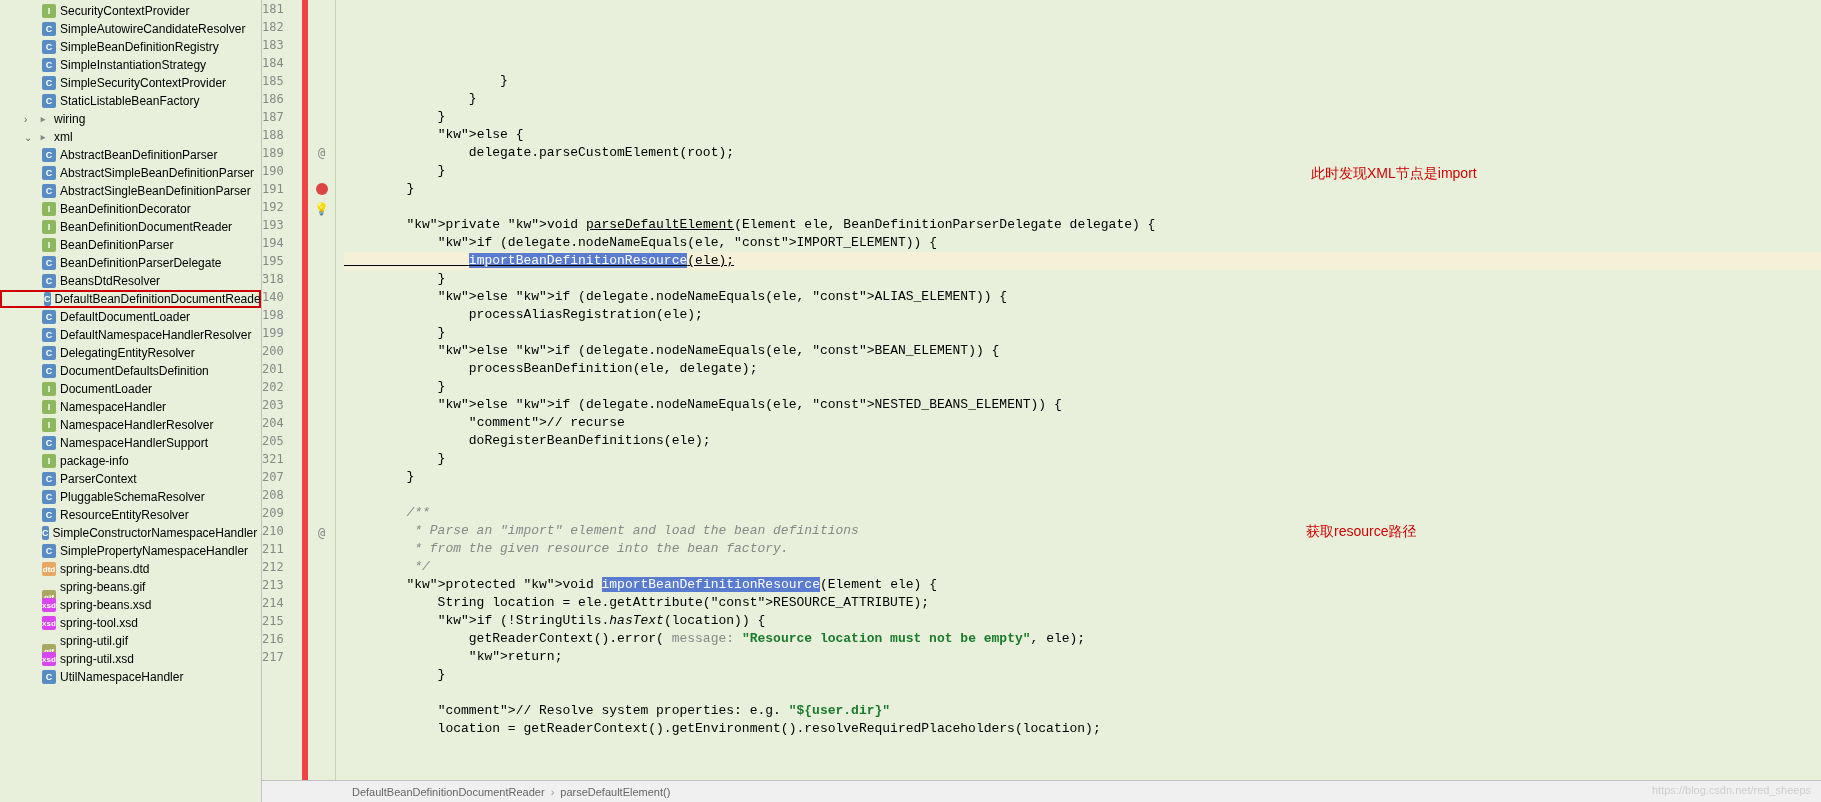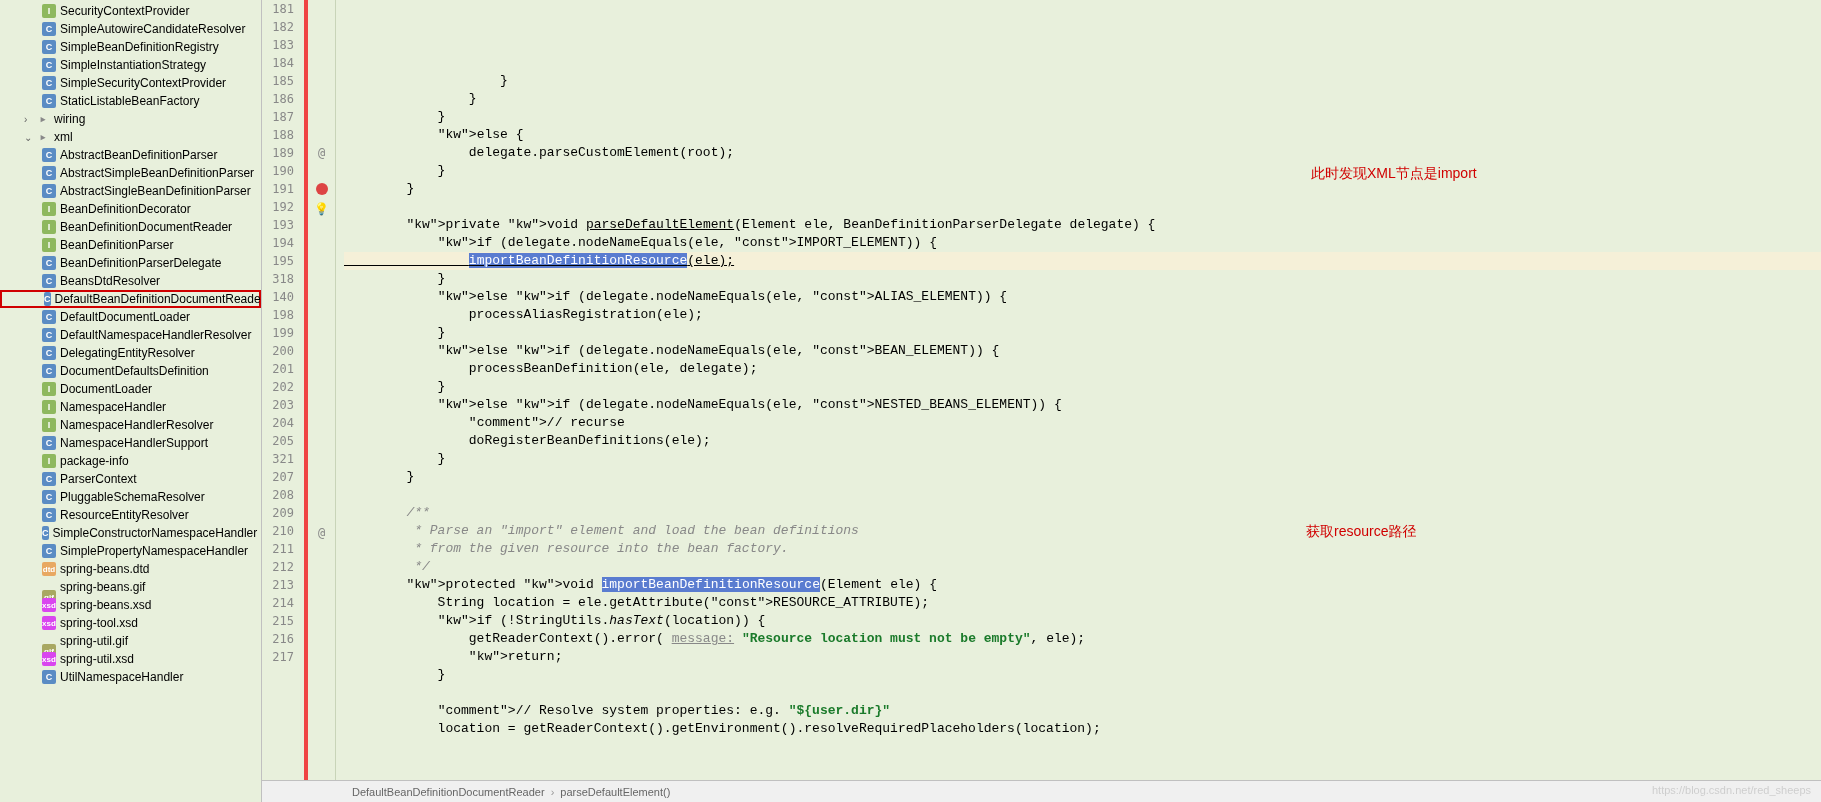--- a/index.html
+++ b/index.html
@@ -14,32 +14,32 @@
     .icon-class { background: #5a8cc4; color: white; }
     .icon-interface { background: #8eb85e; color: white; }
     .icon-folder { color: #888; }
     .icon-dtd { background: #e8a862; color: white; font-size: 8px; }
     .icon-gif { background: #a8a862; color: white; font-size: 8px; margin-top: 20px; }
     .icon-xsd { background: #d946ef; color: white; font-size: 8px; }
     .tree-expand { width: 12px; display: inline-block; color: #666; font-size: 10px; }
     
     .editor-wrap { flex: 1; display: flex; flex-direction: column; background: #e8f0dc; }
     .editor-area { flex: 1; display: flex; overflow: hidden; }
-    .gutter { width: 46px; background: #e8f0dc; border-right: 4px solid #ef4444; text-align: right; padding-right: 10px; color: #888; font-family: "Consolas", monospace; font-size: 12px; line-height: 18px; }
+    .gutter { width: 46px; background: #e8f0dc; border-right: 6px solid #ef4444; padding-right: 10px; color: #888; font-family: "Consolas", monospace; font-size: 12px; line-height: 18px; }
     .gutter-icons { width: 28px; background: #e8f0dc; border-right: 1px solid #c8d4b8; font-family: monospace; font-size: 12px; line-height: 18px; text-align: center; }
     .breakpoint { display: inline-block; width: 12px; height: 12px; background: #d44; border-radius: 50%; margin-top: 3px; }
     .bulb { color: #e8a020; font-size: 12px; }
     .at-sign { color: #888; }
     .code-area { flex: 1; font-family: "Consolas", "Courier New", monospace; font-size: 13px; line-height: 18px; background: #e8f0dc; padding-left: 8px; position: relative; white-space: pre; }
     .code-line { height: 18px; }
     .code-line.highlight-line { background: #f5f0d8; text-decoration: underline; }
     .str { color: #1a7a2a; font-weight: bold; }
     .comment { color: #888; font-style: italic; }
     .highlight-sel { background: #5a7cd0; color: white; }
-    .param-hint { color: #888; text-decoration: underline; }
+    .param-hint { color: #888; }
     
     .annotations { position: absolute; color: #d00000; font-family: "Microsoft YaHei", sans-serif; font-size: 14px; }
     .ann1 { top: 164px; left: 975px; }
     .ann2 { top: 522px; left: 970px; }
     
     .breadcrumb { height: 22px; background: #f0f0f0; border-top: 1px solid #c0c0c0; display: flex; align-items: center; padding-left: 90px; font-size: 11px; color: #666; }
     .breadcrumb-sep { margin: 0 6px; color: #999; }
     .watermark { position: absolute; bottom: 6px; right: 10px; color: rgba(0,0,0,0.15); font-size: 11px; }
   </style>
 </head>

